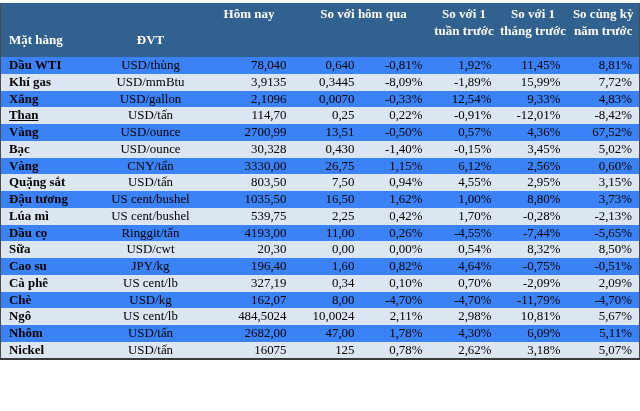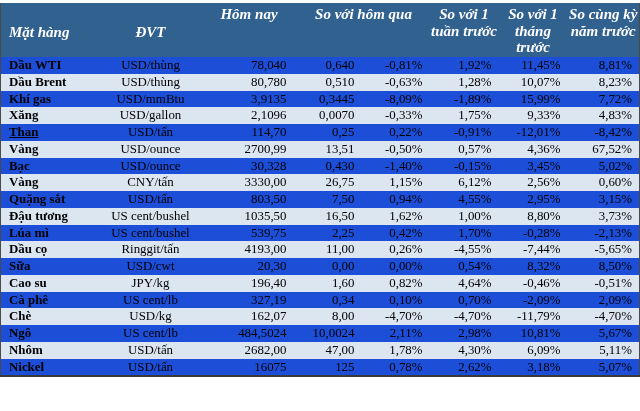--- a/index.html
+++ b/index.html
@@ -7,33 +7,33 @@
     width:640px;height:411px;background:#ffffff;position:relative;
     font-family:"Liberation Serif", serif;overflow:hidden;box-sizing:border-box;
   }
   .topstrip{height:3px;width:100%;background:#ffffff;}
   table{
     border-collapse:collapse;table-layout:fixed;width:639px;
     border-left:1px solid #4a4a4a;border-right:1px solid #4a4a4a;
     border-bottom:2px solid #3a3a3a;
   }
   thead th{
-    background:#31618F;color:#ffffff;font-weight:bold;font-size:15px;
-    padding:0;line-height:16.5px;height:54px;box-sizing:border-box;font-style:italic;
-  }
-  th.h-bottom{vertical-align:bottom;padding-bottom:17px;}
+    background:#31618F;color:#ffffff;font-weight:bold;font-size:13px;
+    padding:0;line-height:16.5px;height:54px;box-sizing:border-box;
+  }
+  th.h-bottom{vertical-align:bottom;padding-bottom:9px;}
   th.h-top{vertical-align:top;padding-top:3px;}
   th.h-left{text-align:left;padding-left:8px;}
   th.h-center{text-align:center;}
   tbody td{
     font-size:12.9px;color:#000000;height:16.76px;line-height:16.7px;
     padding:0;white-space:nowrap;overflow:hidden;box-sizing:border-box;
     vertical-align:middle;
   }
-  tbody tr{background:#1d4ed8;}
+  tbody tr{background:#3b82f6;}
   tbody tr:nth-child(even){background:#DCE6F1;}
   .c-name{font-weight:bold;text-align:left;padding-left:8px;}
   .c-unit{text-align:center;}
   .c-num{text-align:right;padding-right:7px;}
   .c-today{padding-right:11px;margin-top:40px;}
   .link{text-decoration:underline;text-align:center;}
 </style>
 </head>
 <body>
 
@@ -66,46 +66,36 @@
           <td class="c-name">Dầu WTI</td>
           <td class="c-unit">USD/thùng</td>
           <td class="c-num c-today">78,040</td>
           <td class="c-num">0,640</td>
           <td class="c-num">-0,81%</td>
           <td class="c-num">1,92%</td>
           <td class="c-num">11,45%</td>
           <td class="c-num">8,81%</td>
         </tr>
         <tr>
-          <td class="c-name">Dầu Brent</td>
-          <td class="c-unit">USD/thùng</td>
-          <td class="c-num c-today">80,780</td>
-          <td class="c-num">0,510</td>
-          <td class="c-num">-0,63%</td>
-          <td class="c-num">1,28%</td>
-          <td class="c-num">10,07%</td>
-          <td class="c-num">8,23%</td>
-        </tr>
-        <tr>
           <td class="c-name">Khí gas</td>
           <td class="c-unit">USD/mmBtu</td>
           <td class="c-num c-today">3,9135</td>
           <td class="c-num">0,3445</td>
           <td class="c-num">-8,09%</td>
           <td class="c-num">-1,89%</td>
           <td class="c-num">15,99%</td>
           <td class="c-num">7,72%</td>
         </tr>
         <tr>
           <td class="c-name">Xăng</td>
           <td class="c-unit">USD/gallon</td>
           <td class="c-num c-today">2,1096</td>
           <td class="c-num">0,0070</td>
           <td class="c-num">-0,33%</td>
-          <td class="c-num">1,75%</td>
+          <td class="c-num">12,54%</td>
           <td class="c-num">9,33%</td>
           <td class="c-num">4,83%</td>
         </tr>
         <tr>
           <td class="c-name"><span class="link">Than</span></td>
           <td class="c-unit">USD/tấn</td>
           <td class="c-num c-today">114,70</td>
           <td class="c-num">0,25</td>
           <td class="c-num">0,22%</td>
           <td class="c-num">-0,91%</td>
@@ -192,21 +182,21 @@
           <td class="c-num">8,32%</td>
           <td class="c-num">8,50%</td>
         </tr>
         <tr>
           <td class="c-name">Cao su</td>
           <td class="c-unit">JPY/kg</td>
           <td class="c-num c-today">196,40</td>
           <td class="c-num">1,60</td>
           <td class="c-num">0,82%</td>
           <td class="c-num">4,64%</td>
-          <td class="c-num">-0,46%</td>
+          <td class="c-num">-0,75%</td>
           <td class="c-num">-0,51%</td>
         </tr>
         <tr>
           <td class="c-name">Cà phê</td>
           <td class="c-unit">US cent/lb</td>
           <td class="c-num c-today">327,19</td>
           <td class="c-num">0,34</td>
           <td class="c-num">0,10%</td>
           <td class="c-num">0,70%</td>
           <td class="c-num">-2,09%</td>

